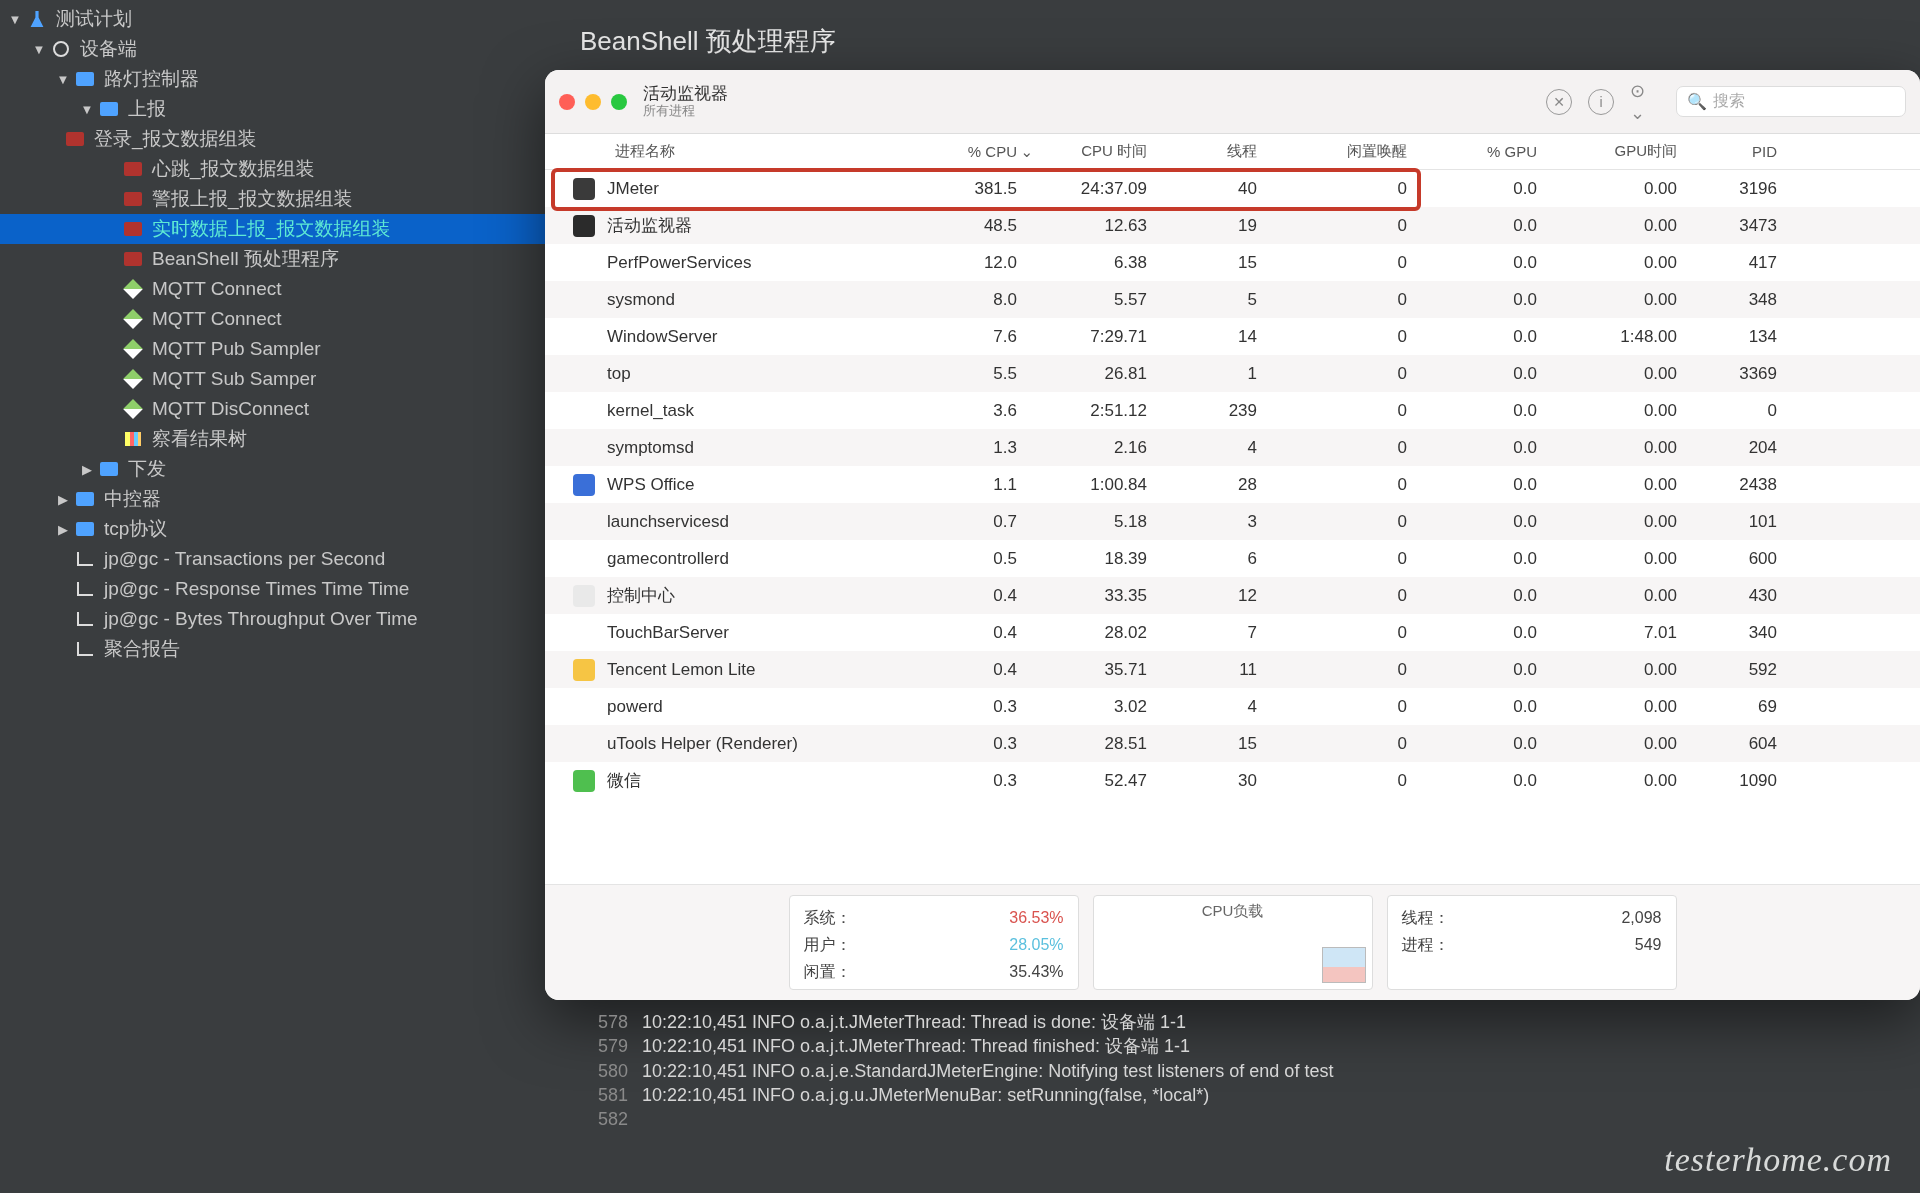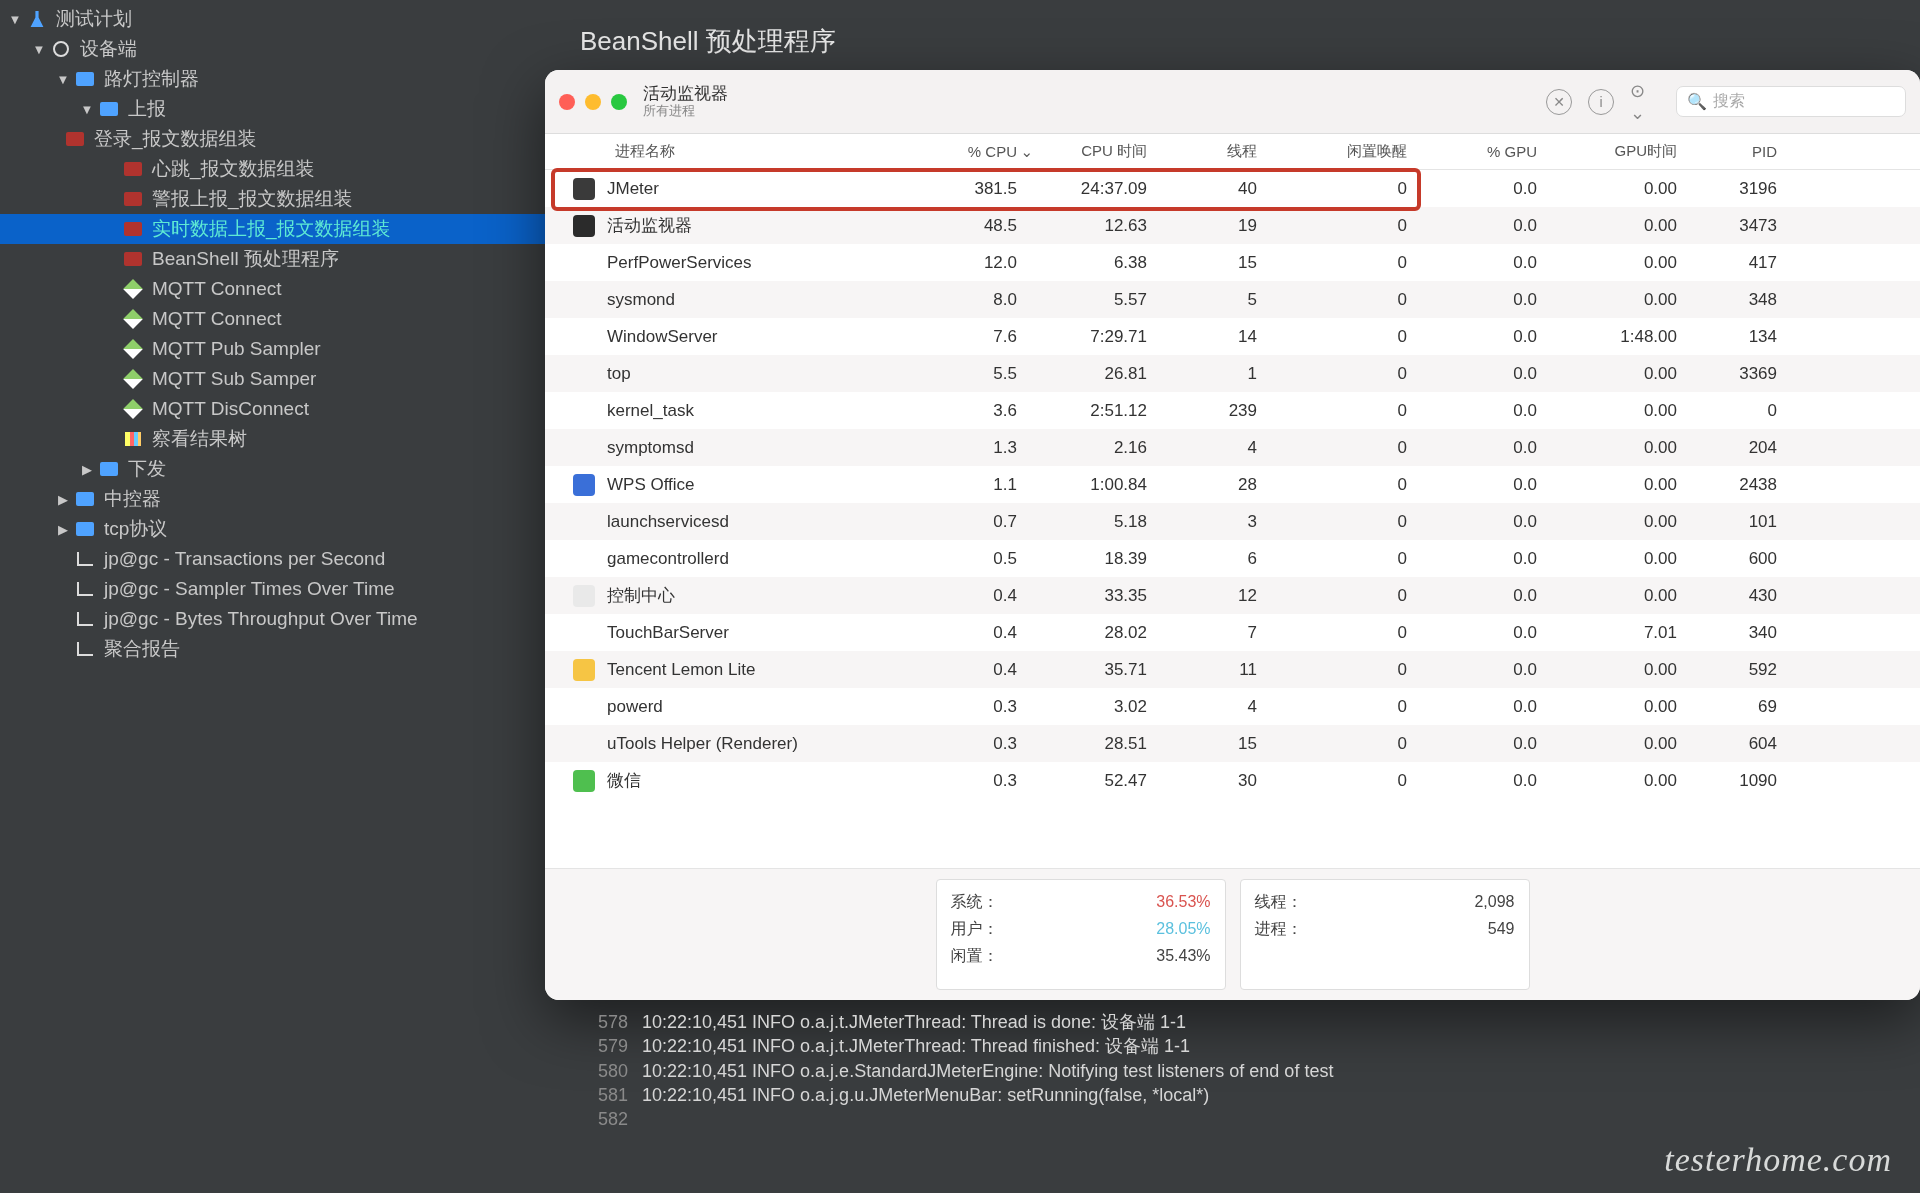--- a/index.html
+++ b/index.html
@@ -49,21 +49,21 @@
 .amon-body { flex: 1; overflow: auto; }
 .prow { display: grid; grid-template-columns: 380px 110px 130px 110px 150px 130px 140px 100px; height: 37px; align-items: center; font-size: 17px; color: #333; }
 .prow:nth-child(even){background:#f7f5f5}
 .prow div { text-align: right; padding-right: 18px; }
 .prow .pname { text-align: left; padding-left: 28px; display: flex; align-items: center; gap: 12px; }
 .pico { width: 22px; height: 22px; border-radius: 4px; background: #666; display: inline-block; flex-shrink: 0; }
 .pico.hidden { visibility: hidden; }
 .hl-row { position: absolute; border: 4px solid #c63a2a; border-radius: 6px; pointer-events: none; }
 
 
-.amon-footer { height: 132px; border-top: 1px solid #e4e4e4; background: #f7f5f5; display: flex; gap: 14px; padding: 10px 14px; justify-content: center; }
+.amon-footer { height: 116px; border-top: 1px solid #e4e4e4; background: #f7f5f5; display: flex; gap: 14px; padding: 10px 14px; justify-content: center; }
 .fbox { border: 1px solid #ddd; background: #fff; border-radius: 4px; padding: 8px 14px; font-size: 16px; color: #444; min-width: 290px; }
 .fbox .frow { display: flex; justify-content: space-between; line-height: 1.7; }
 .chartbox { border: 1px solid #ddd; background: #fff; border-radius: 4px; flex: 0 0 280px; display: flex; flex-direction: column; align-items: center; padding: 6px; }
 .chartbox .ctitle { font-size: 15px; color: #666; }
 .mini { margin-top: 26px; align-self: flex-end; width: 44px; height: 50px; background: linear-gradient(#cfe6f6 55%,#f4c5c0 55%); border: 1px solid #bbb; }
 
 
 .console { position: absolute; left: 580px; top: 1010px; width: 1340px; font-family: "Menlo","Consolas",monospace; font-size: 18px; color: #d6d6d6; line-height: 1.35; }
 .console .ln { color: #8a8a8a; display: inline-block; width: 48px; text-align: right; margin-right: 14px; }
 
@@ -204,21 +204,21 @@
       <span class="ico">
         <span class="ic-graph"></span>
       </span>
       <span class="lbl">jp@gc - Transactions per Second</span>
     </div>
     <div class="tree-row" style="padding-left: 54px;">
       <span class="disc"></span>
       <span class="ico">
         <span class="ic-graph"></span>
       </span>
-      <span class="lbl">jp@gc - Sampler Times Over Time</span>
+      <span class="lbl">jp@gc - Response Times Time Time</span>
     </div>
     <div class="tree-row" style="padding-left: 54px;">
       <span class="disc"></span>
       <span class="ico">
         <span class="ic-graph"></span>
       </span>
       <span class="lbl">jp@gc - Bytes Throughput Over Time</span>
     </div>
     <div class="tree-row" style="padding-left: 54px;">
       <span class="disc"></span>
@@ -494,20 +494,24 @@
         </div>
         <div class="frow">
           <span>用户：</span>
           <span style="color: rgb(91, 192, 222);">28.05%</span>
         </div>
         <div class="frow">
           <span>闲置：</span>
           <span style="color: rgb(68, 68, 68);">35.43%</span>
         </div>
       </div>
+    <div class="chartbox">
+      <div class="ctitle">CPU负载</div>
+      <div class="mini"></div>
+    </div>
     <div class="fbox" id="fright">
         <div class="frow">
           <span>线程：</span>
           <span>2,098</span>
         </div>
         <div class="frow">
           <span>进程：</span>
           <span>549</span>
         </div>
       </div>

